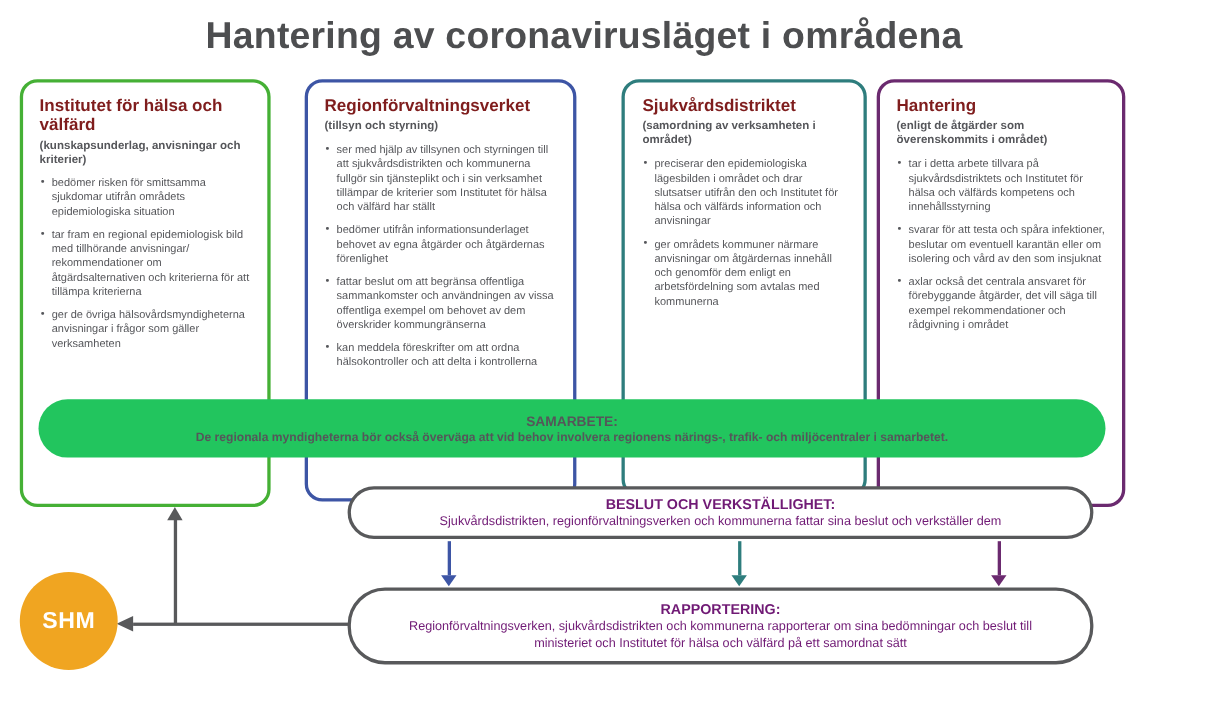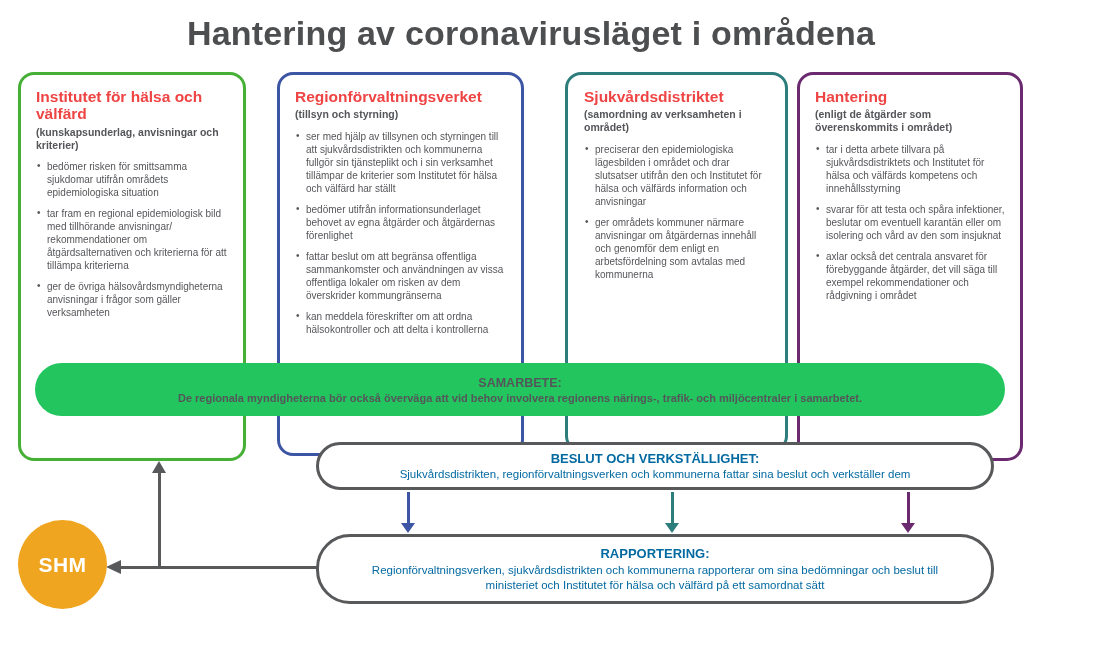--- a/index.html
+++ b/index.html
@@ -4,39 +4,39 @@
 <style>
   *{box-sizing:border-box;margin:0;padding:0;}
   html,body{background:#fff;}
   body{font-family:"Liberation Sans","DejaVu Sans",sans-serif;color:#55565a;}
   .canvas{position:relative;width:1111px;height:645px;background:#fff;overflow:hidden;}
 
   .title{position:absolute;top:14px;left:0;width:1062px;text-align:center;
          font-size:34px;font-weight:bold;color:#4d4e50;letter-spacing:.2px;}
 
   .col{position:absolute;top:72px;background:#fff;border-radius:16px;padding:13px 13px 10px 15px;}
-  .col h2{font-size:15.5px;font-weight:bold;line-height:1.12;color:#ef4444;margin:0 0 3px 0;}
+  .col h2{font-size:15.5px;font-weight:bold;line-height:1.12;color:#7f1d1d;margin:0 0 3px 0;}
   .col .sub{font-size:10.5px;font-weight:bold;line-height:1.22;margin:0 0 9px 0;}
   .col ul{list-style:none;}
   .col li{position:relative;font-size:10px;line-height:1.3;padding-left:11px;margin-bottom:8px;}
   .col li::before{content:"\2022";position:absolute;left:1px;top:-1px;}
   .col-1{left:18px;width:228px;height:389px;border:3px solid #45b035;}
   .col-2{left:277px;width:247px;height:384px;border:3px solid #3d55a5;}
   .col-3{left:565px;width:223px;height:380px;border:3px solid #2e7d7d;padding-left:16px;}
   .col-4{left:797px;width:226px;height:389px;border:3px solid #6b2a6f;}
 
   .band{position:absolute;left:35px;top:363px;width:970px;height:53px;border-radius:27px;
         background:#22c55e;display:flex;flex-direction:column;align-items:center;
         justify-content:center;gap:2px;color:#55565a;text-align:center;padding:0 40px;}
   .band .h{font-size:12.5px;font-weight:bold;}
   .band .t{font-size:11px;font-weight:bold;}
 
   .obox{position:absolute;left:316px;width:678px;background:#fff;border:3px solid #58595b;
         display:flex;flex-direction:column;align-items:center;justify-content:center;
-        color:#0369a1;text-align:center;}
+        color:#701a75;text-align:center;}
   .beslut{top:442px;height:48px;border-radius:26px;gap:1px;}
   .rapport{top:534px;height:70px;border-radius:34px;gap:2px;padding:0 26px;}
   .obox .h{font-size:13px;font-weight:bold;}
   .obox .t{font-size:11.5px;line-height:1.3;}
 
   .varrow{position:absolute;top:492px;width:14px;display:flex;flex-direction:column;align-items:center;}
   .varrow .shaft{width:3px;height:31px;}
   .varrow .head{width:0;height:0;border-left:7px solid transparent;border-right:7px solid transparent;border-top:10px solid;}
   .a-blue .shaft{background:#3d55a5;}  .a-blue .head{border-top-color:#3d55a5;}
   .a-teal .shaft{background:#2e7d7d;}  .a-teal .head{border-top-color:#2e7d7d;}
@@ -71,21 +71,21 @@
       <li>ger de övriga hälsovårdsmyndigheterna anvisningar i frågor som gäller verksamheten</li>
     </ul>
   </section>
 
   <section class="col col-2">
     <h2>Regionförvaltningsverket</h2>
     <div class="sub">(tillsyn och styrning)</div>
     <ul>
       <li>ser med hjälp av tillsynen och styrningen till att sjukvårdsdistrikten och kommunerna fullgör sin tjänsteplikt och i sin verksamhet tillämpar de kriterier som Institutet för hälsa och välfärd har ställt</li>
       <li>bedömer utifrån informationsunderlaget behovet av egna åtgärder och åtgärdernas förenlighet</li>
-      <li>fattar beslut om att begränsa offentliga sammankomster och användningen av vissa offentliga lokaler om risken av dem överskrider kommungränserna</li>
+      <li>fattar beslut om att begränsa offentliga sammankomster och användningen av vissa offentliga exempel om behovet av dem överskrider kommungränserna</li>
       <li>kan meddela föreskrifter om att ordna hälsokontroller och att delta i kontrollerna</li>
     </ul>
   </section>
 
   <section class="col col-3">
     <h2>Sjukvårdsdistriktet</h2>
     <div class="sub">(samordning av verksamheten i området)</div>
     <ul>
       <li>preciserar den epidemiologiska lägesbilden i området och drar slutsatser utifrån den och Institutet för hälsa och välfärds information och anvisningar</li>
       <li>ger områdets kommuner närmare anvisningar om åtgärdernas innehåll och genomför dem enligt en arbetsfördelning som avtalas med kommunerna</li>

